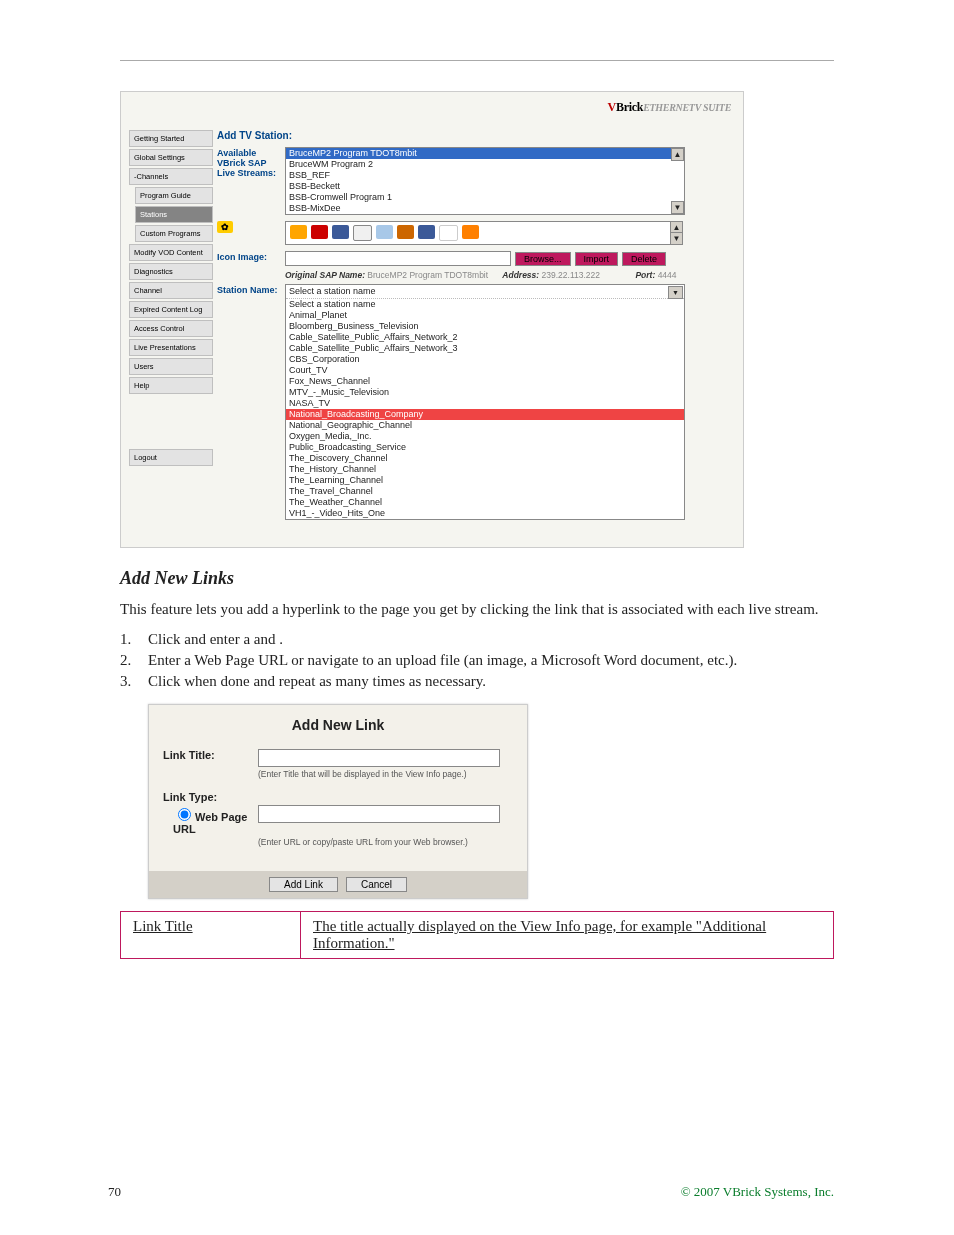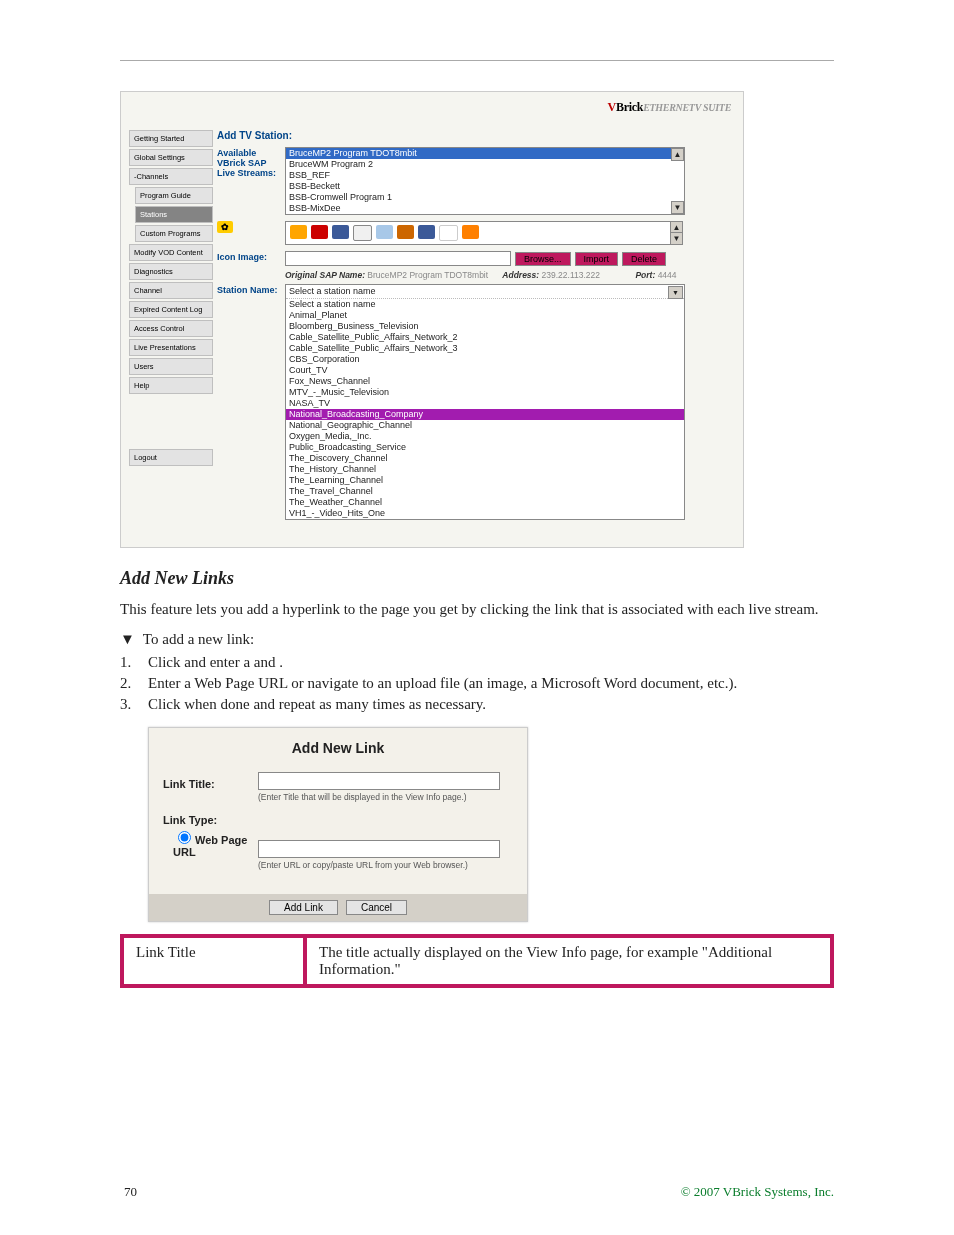--- a/index.html
+++ b/index.html
@@ -26,45 +26,45 @@
   .icon-strip { border:1px solid #888; padding:3px 4px; display:flex; gap:4px; background:#fff;}
   .icon-strip .ic { width:17px; height:14px; display:inline-block; border-radius:2px;}
   .c1{background:#ffa500;} .c2{background:#c00;} .c3{background:#3b5998;} .c4{background:#f0f0f0;border:1px solid #888;} .c5{background:#a8c8e8;} .c6{background:#cc6600;} .c7{background:#3b5998;} .c8{background:#fff;border:1px solid #ccc;} .c9{background:#ff8000;}
   .img-box { border:1px solid #888; width:224px; height:13px; background:#fff; display:inline-block;}
   .btn { background:#be185d; border:1px solid #888; font-size:9px; padding:1px 8px; cursor:pointer;}
   .meta { font-size:8.5px; color:#333; padding:2px 0 4px 0;}
   .meta .k{font-weight:bold;font-style:italic;} .meta .v{color:#888;}
   .sel-box { border:1px solid #888; width:398px; font-size:9px; line-height:11px; background:#fff; position:relative;}
   .sel-header { padding:1px 3px; border-bottom:1px dotted #bbb;}
   .sel-body div { padding:0 3px;}
-  .sel-body .hl { background:#a21caf; color:#fff;}
+  .sel-body .hl { background:#ef4444; color:#fff;}
   .drop-arrow { position:absolute; right:1px; top:1px; width:13px; height:11px; background:#d4d0c8; border:1px solid #888; font-size:7px; text-align:center; line-height:11px;}
   .small-note { font-size:8.5px; }
   h3.section { font-family: Georgia, serif; font-weight:bold; font-style:italic; font-size:18px; margin:18px 0 10px;}
   .body-text { font-family: Georgia, serif; font-size:15px; line-height:1.35; margin:6px 0 12px;}
   .proc-list { font-family: Georgia, serif; font-size:15px;}
   .proc-head { margin:6px 0;}
   .proc-head .tri { display:inline-block; margin-right:8px;}
   .ol { list-style:none; padding:0; margin:0;}
   .ol li { margin:4px 0; padding-left:28px; position:relative;}
   .ol li .num { position:absolute; left:0;}
   .dialog { width:378px; border:1px solid #ccc; background:#f3f1ea; margin:14px 0 8px 28px; padding:0; box-shadow:0 0 2px rgba(0,0,0,0.2);}
   .dlg-title { text-align:center; font-family: Arial, sans-serif; font-weight:bold; font-size:14px; padding:12px 0 8px;}
   .dlg-body { padding:8px 14px 12px; font-family: Arial, sans-serif; }
-  .dlg-row { display:flex; align-items:flex-end; margin-bottom:2px;}
+  .dlg-row { display:flex; align-items:flex-start; margin-bottom:2px;}
   .dlg-label { width:95px; font-size:11px; font-weight:bold;}
   .dlg-inp { width:240px; height:16px; border:1px solid #888; background:#fff;}
   .dlg-hint { font-size:8.5px; color:#555; margin-left:95px; margin-bottom:12px;}
   .radio { margin-right:4px;}
   .dlg-footer { background:#d4d0c8; padding:6px 0 6px 120px; display:flex; gap:8px;}
   .dlg-btn { background:#e4e4e4; border:1px solid #888; font-size:10px; padding:1px 14px;}
   table.info { border-collapse:collapse; width:100%; margin-top:12px; font-family: Georgia, serif; font-size:15px;}
-  table.info td { border:4px solid #be185d; padding:6px 12px; vertical-align:top;}
+  table.info td { border:1px solid #be185d; padding:6px 12px; vertical-align:top;text-decoration:underline;}
   table.info td.k { width:155px;}
-  .footer { position:absolute; bottom:35px; left:124px; right:120px; display:flex; justify-content:space-between; font-family: Georgia, serif; font-size:13px;}
+  .footer { position:absolute; bottom:35px; left:108px; right:120px; display:flex; justify-content:space-between; font-family: Georgia, serif; font-size:13px;}
   .footer .right { color:#0a7d2c;}
 </style>
 </head>
 <body>
 
 <div class="page">
 <div class="top-rule"></div>
 
 <div class="screenshot">
 
@@ -186,23 +186,20 @@
   </div>
 </div>
 
 <h3 class="section">Add New Links</h3>
 
 <div class="body-text">
   <span>This feature lets you add a hyperlink to the page you get by clicking the </span><span> link that is associated with each live stream.</span>
 </div>
 
 <div class="proc-list">
-  <div class="proc-head">
-    <span class="tri">▼</span><span>To add a new link:</span>
-  </div>
   <ol class="ol">
     <li><span class="num">1.</span>
       <span>Click </span><span> and enter a </span><span> and </span><span>.</span>
     </li>
     <li><span class="num">2.</span><span>Enter a Web Page URL or navigate to an upload file (an image, a Microsoft Word document, etc.).</span></li>
     <li><span class="num">3.</span>
       <span>Click </span><span> when done and repeat as many times as necessary.</span>
     </li>
   </ol>
 </div>

